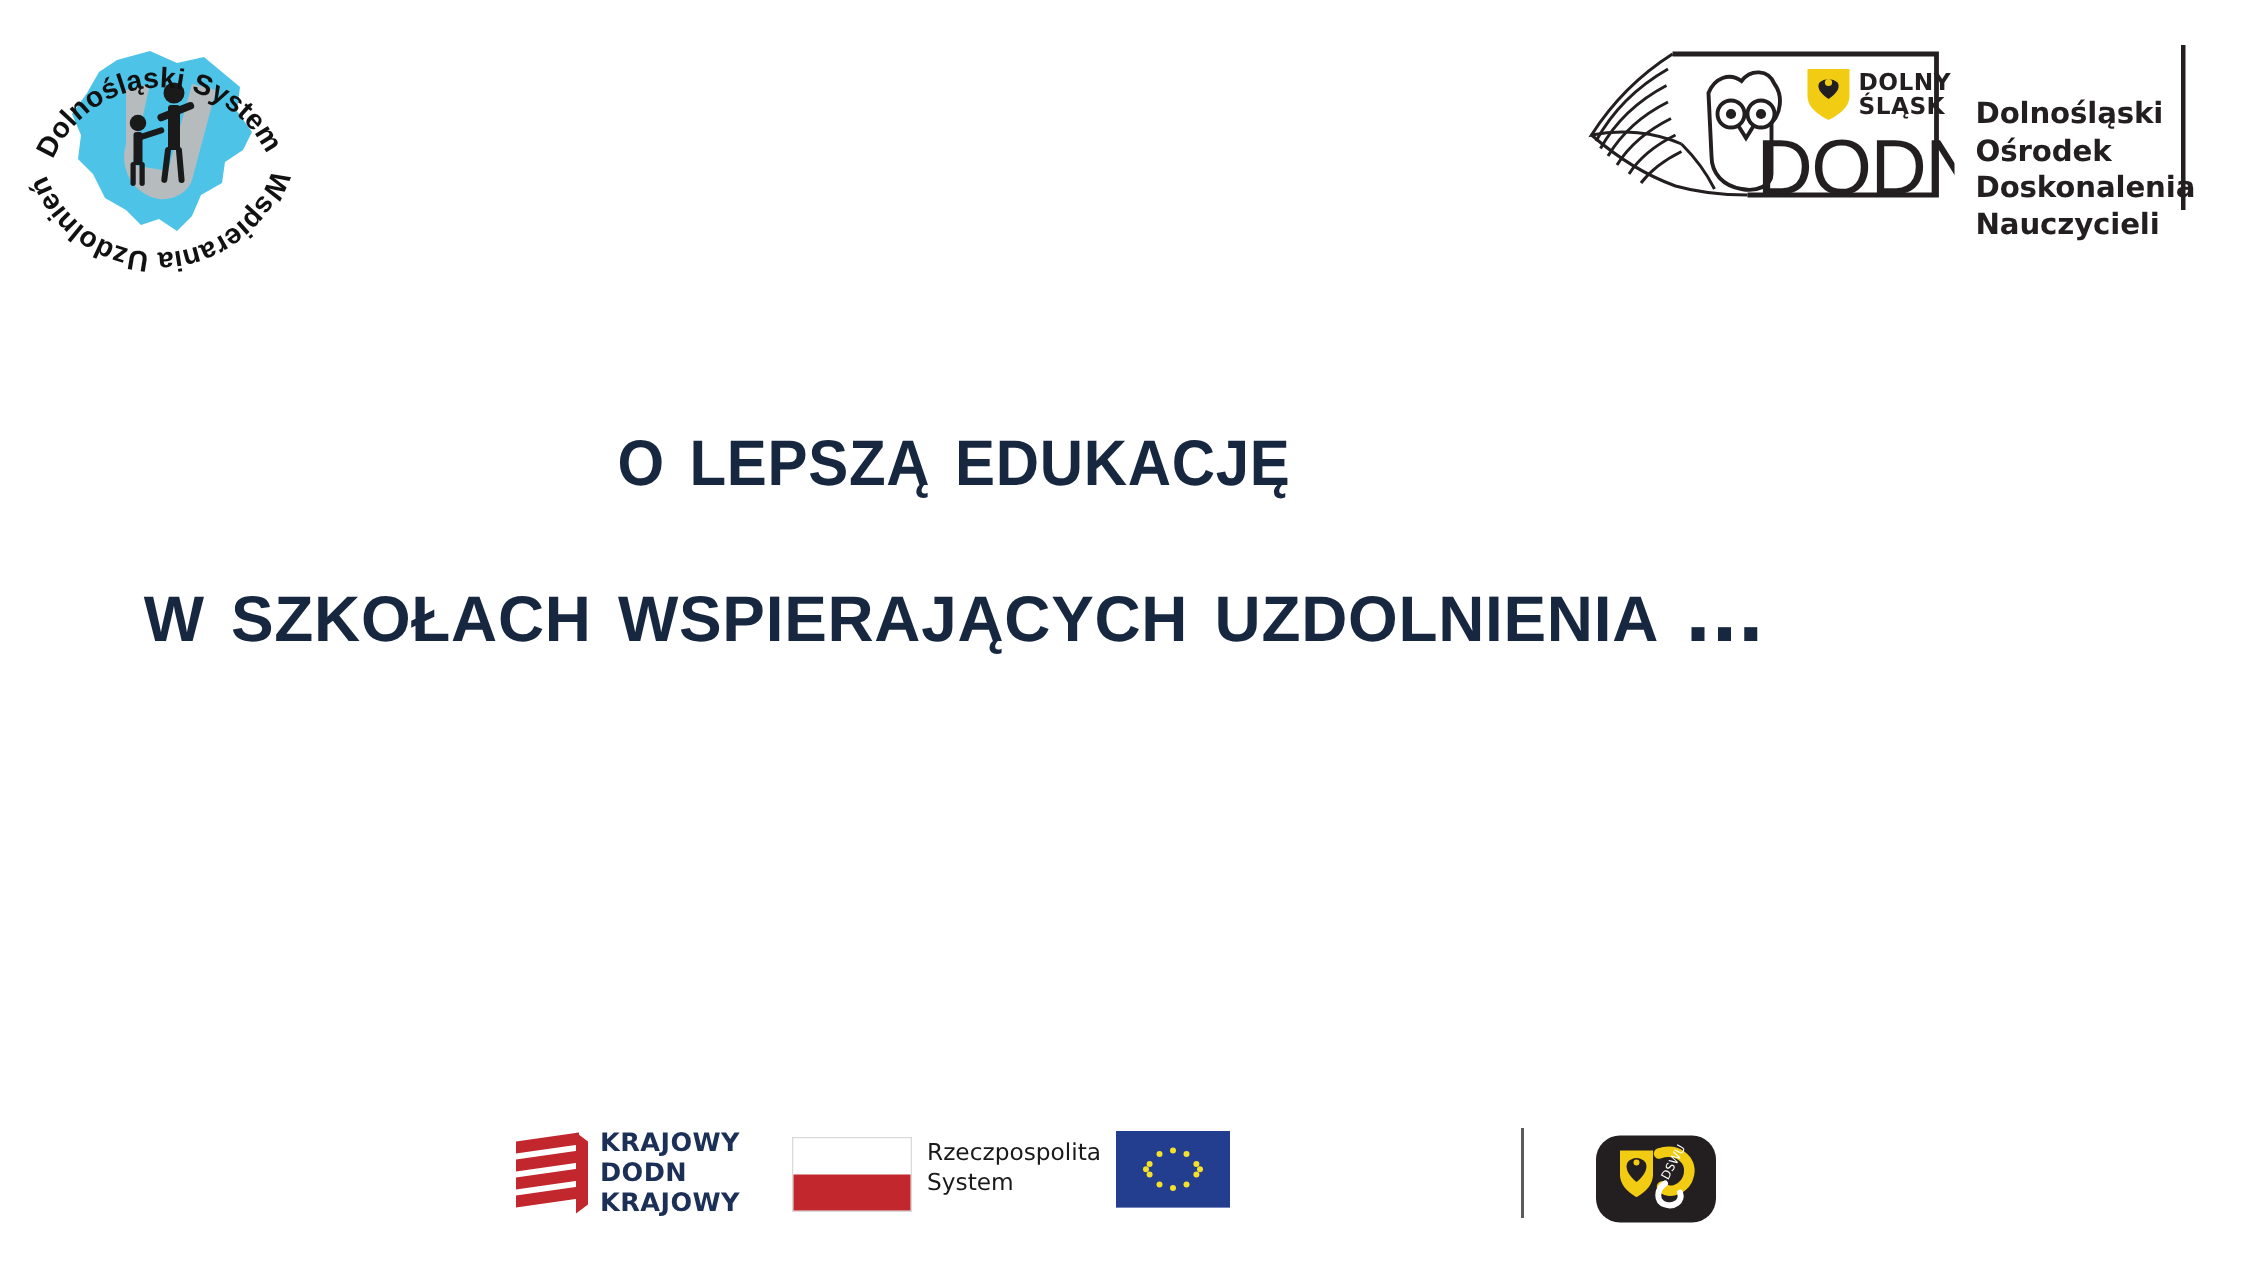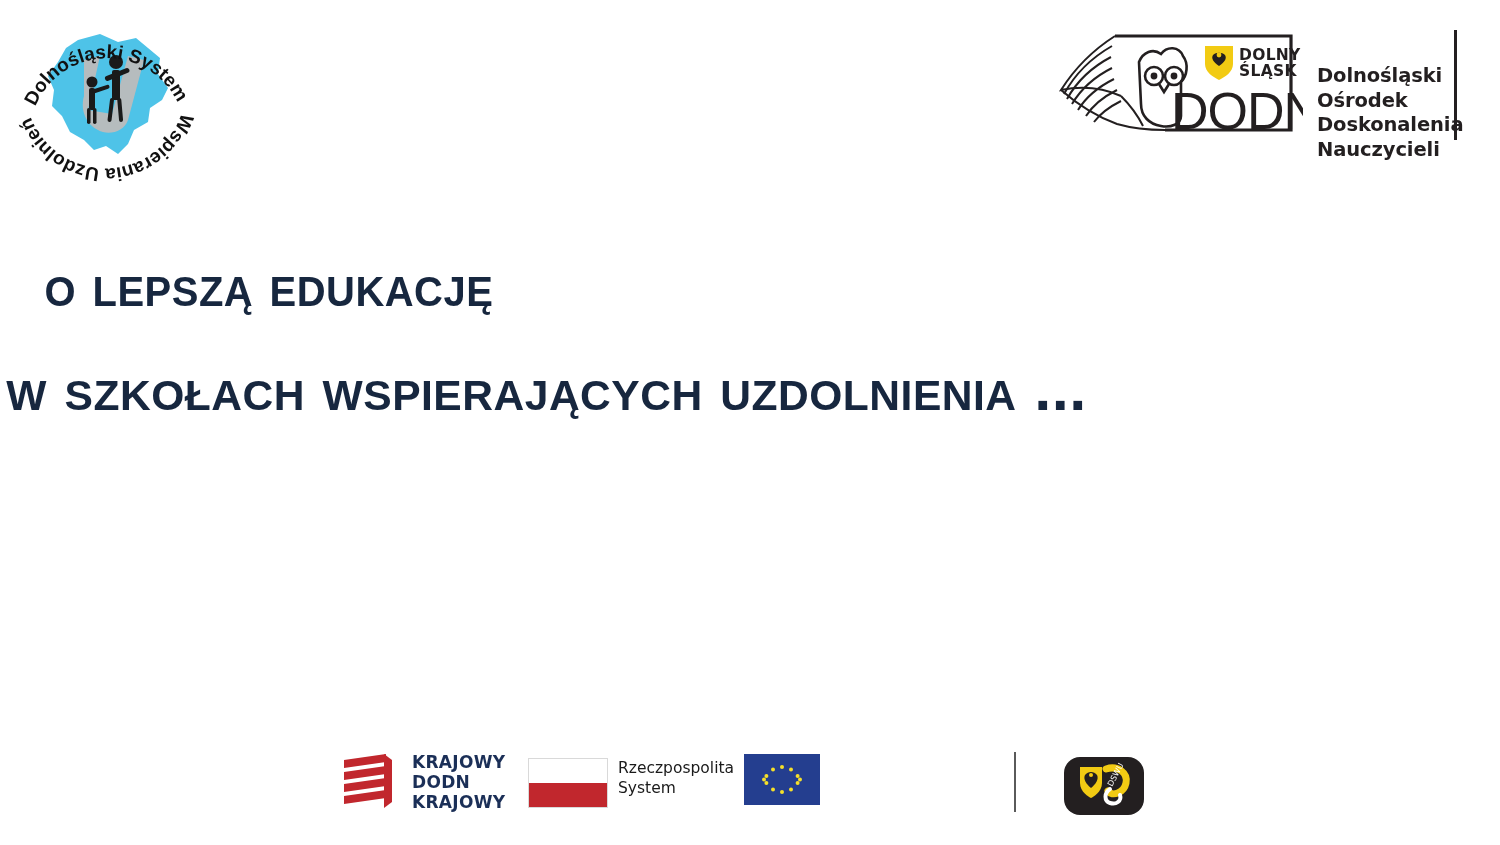--- a/index.html
+++ b/index.html
@@ -66,23 +66,23 @@
     top: 6px;
     width: 3px;
     height: 110px;
     background: #231f20;
   }
 
   
   .title-block {
     position: absolute;
     left: 0;
-    top: 246px;
+    top: 264px;
     width: 1272px;
-    text-align: left;
+    text-align: center;
   }
   .title-line {
     font-family: "Liberation Sans", sans-serif;
     color: #17273f;
     font-weight: bold;
     font-variant: small-caps;
     text-transform: lowercase;
     letter-spacing: 0.5px;
     white-space: nowrap;
   }
@@ -123,22 +123,22 @@
     left: 0;
     top: 742px;
     width: 1500px;
     height: 90px;
   }
   .kpo {
     position: absolute;
     left: 340px;
     top: 10px;
     display: flex;
-    align-items: flex-start;
-    gap: 12px;
+    align-items: center;
+    gap: 0;
   }
   .kpo-mark { width: 60px; height: 58px; }
   .kpo-mark svg { display: block; width: 100%; height: 100%; }
   .kpo-text {
     font-family: "DejaVu Sans", sans-serif;
     font-weight: bold;
     font-size: 17px;
     line-height: 20px;
     color: #1b2f57;
     letter-spacing: 0.3px;

